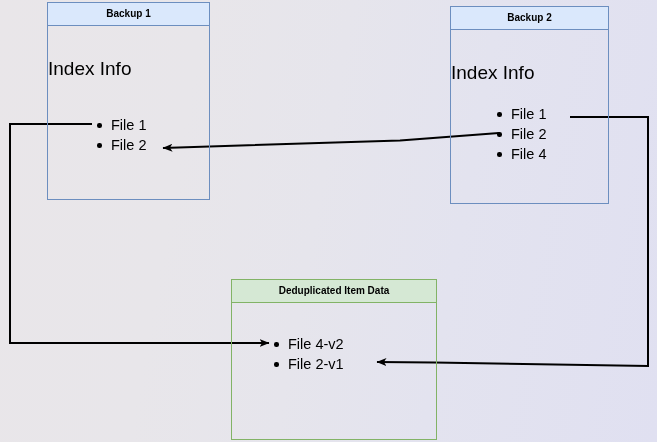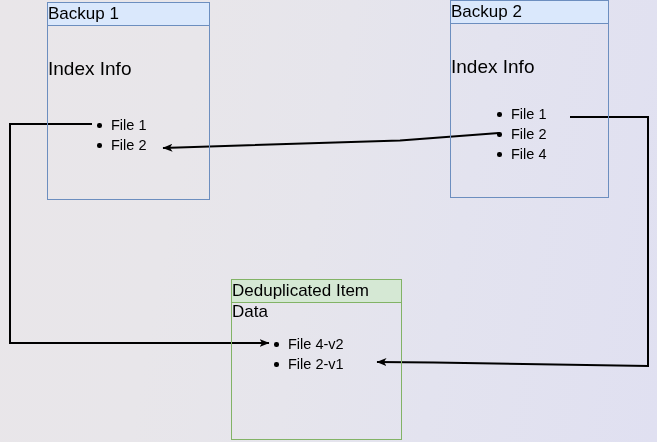--- a/index.html
+++ b/index.html
@@ -38,22 +38,23 @@
   .box.green { border-color: #82b366; }
 
   .box-header {
     position: absolute;
     box-sizing: border-box;
     left: 0;
     top: 0;
     width: 100%;
     height: 23px;
     line-height: 21px;
-    font-size: 17px;
-    font-weight: normal;
+    text-align: center;
+    font-size: 10px;
+    font-weight: bold;
     color: #000;
   }
   .box.blue > .box-header {
     background: #dae8fc;
     border-bottom: 1.5px solid #6c8ebf;
   }
   .box.green > .box-header {
     background: #d5e8d4;
     border-bottom: 1.5px solid #82b366;
   }
@@ -132,31 +133,31 @@
 
   <div class="box blue" style="left:47px; top:2px; width:163px; height:198px;">
     <div class="box-header">Backup 1</div>
     <div class="index-info">Index Info</div>
   </div>
   <ul class="file-list" id="b1-list">
     <li>File 1</li>
     <li>File 2</li>
   </ul>
 
-  <div class="box blue" style="left:450px; top:0; width:159px; height:198px;">
+  <div class="box blue" style="left:450px; top:6px; width:159px; height:198px;">
     <div class="box-header">Backup 2</div>
     <div class="index-info">Index Info</div>
   </div>
   <ul class="file-list" id="b2-list">
     <li>File 1</li>
     <li>File 2</li>
     <li>File 4</li>
   </ul>
 
-  <div class="box green" style="left:231px; top:279px; width:171px; height:161px;">
+  <div class="box green" style="left:231px; top:279px; width:206px; height:161px;">
     <div class="box-header">Deduplicated Item Data</div>
   </div>
   <ul class="file-list" id="dd-list">
     <li>File 4-v2</li>
     <li>File 2-v1</li>
   </ul>
 
 
 </div>
 

